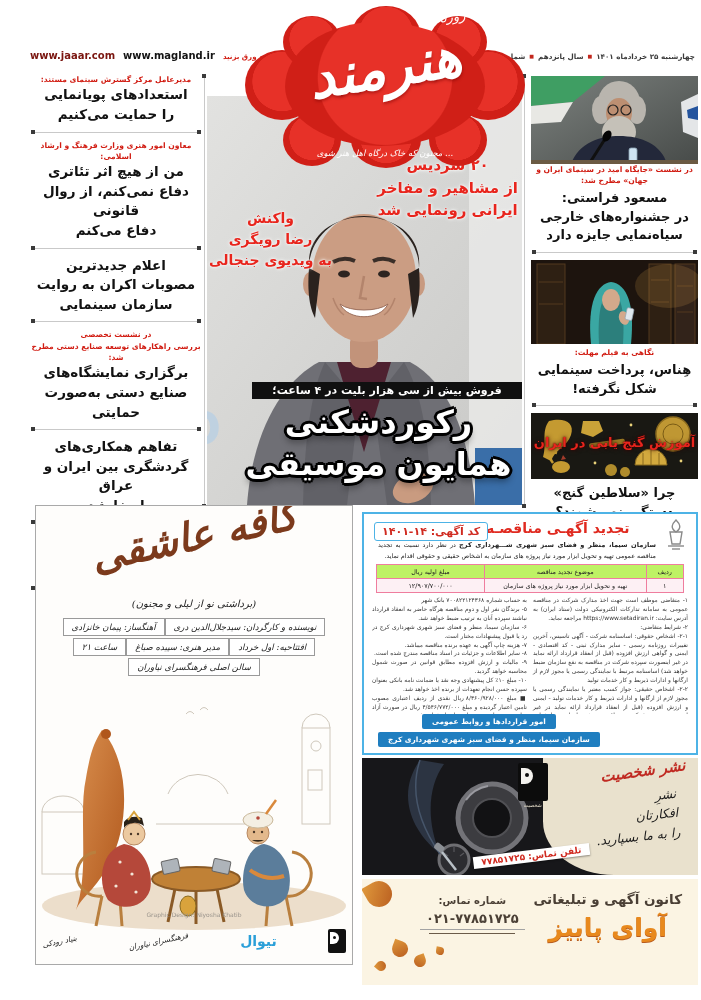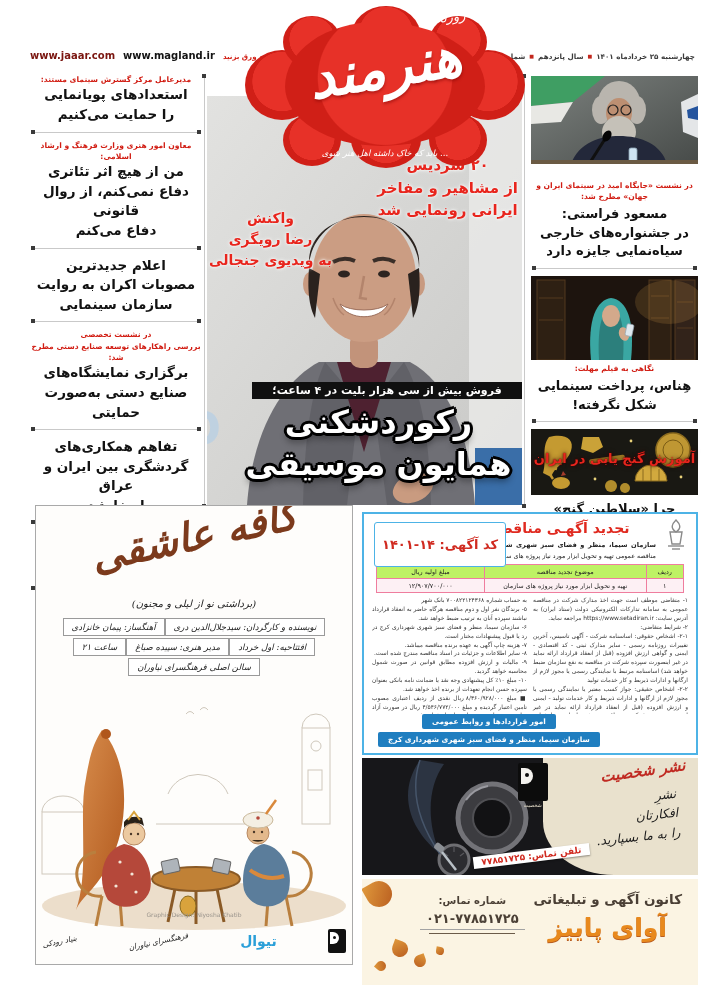--- a/index.html
+++ b/index.html
@@ -79,21 +79,21 @@
   .booklogo{width:18px;height:24px;background:#111;border-radius:2px;position:relative}
   .booklogo::after{content:"";position:absolute;left:2px;top:3px;width:9px;height:12px;background:#fff;border-radius:0 6px 6px 0}
   .booklogo::before{content:"";position:absolute;left:5px;top:7px;width:3px;height:3px;background:#111;border-radius:50%;z-index:2}
   .tiwall{color:#2a9fd8;font-weight:bold;font-size:14px}
   .callig{font-size:7.5px;font-style:italic;color:#222;font-family:"DejaVu Serif","Liberation Serif",serif;transform:rotate(-12deg)}
 
   
   .tender{position:absolute;left:362px;top:512px;width:336px;height:243px;border:2px solid #4db3e6;background:#fff;padding:4px 6px}
   .t-title{text-align:center;color:#e02a20;font-size:14px;font-weight:bold;margin-top:2px}
   .t-badge{position:absolute;top:8px;left:10px;border:1px solid #4db3e6;border-radius:3px;color:#d02a20;
-           font-size:13px;font-weight:bold;padding:14px 7px;background:#fff}
+           font-size:11px;font-weight:bold;padding:2px 7px;background:#fff}
   .t-emblem{position:absolute;top:4px;right:8px}
   .t-intro{font-size:6.3px;color:#222;line-height:1.65;text-align:justify;margin:4px 34px 3px 8px}
   .t-intro b{font-size:6.6px}
   table.t-table{width:96%;margin:1px auto 3px;border-collapse:collapse;font-size:6.4px;color:#222}
   .t-table th,.t-table td{border:1px solid #ef7d9e;padding:2.5px 3px;text-align:center}
   .t-table th{background:#bef264;font-weight:normal}
   .t-table td{background:#fdf0f4}
   .t-notes{display:flex;direction:rtl;gap:6px;margin:2px 2px;height:118px;overflow:hidden}
   .t-col{width:50%;font-size:5.9px;line-height:1.5;color:#333;text-align:justify;white-space:pre-line}
   .t-buttons{position:absolute;bottom:6px;left:14px;display:flex;flex-direction:column;gap:3px;align-items:center}
@@ -249,21 +249,21 @@
     <div class="o-c" style="right:10px;top:40px;width:74px;height:70px"></div>
     <div class="o-c" style="left:116px;top:-4px;width:70px;height:62px"></div>
     <div class="o-c" style="left:116px;top:102px;width:70px;height:56px"></div>
     <div class="o-c" style="left:48px;top:6px;width:58px;height:52px"></div>
     <div class="o-c" style="right:48px;top:6px;width:58px;height:52px"></div>
     <div class="o-c" style="left:48px;bottom:2px;width:58px;height:52px"></div>
     <div class="o-c" style="right:48px;bottom:2px;width:58px;height:52px"></div>
     <div class="o-c o-core"></div>
     <div class="o-kicker">روزنامه</div>
     <div class="o-title">هنرمند</div>
-    <div class="o-slogan">... باید که خاک داشته اهل هنر شوی</div>
+    <div class="o-slogan">... مجنون که خاک درگاه اهل هنر شوی</div>
   </div>
 
   <div class="rightcol">
     <svg class="photo" width="167" height="88" viewBox="0 0 167 88">
       <defs>
           <linearGradient id="fg" x1="0" y1="0" x2="1" y2="1">
         <stop offset="0" stop-color="#7d827f"></stop>
             <stop offset="1" stop-color="#474b49"></stop>
           </linearGradient>
         </defs>
@@ -278,21 +278,21 @@
       <ellipse cx="88" cy="37" rx="13" ry="15" fill="#bd8f72"></ellipse>
       <circle cx="82" cy="34" r="5" fill="none" stroke="#222" stroke-width="1.2"></circle>
       <circle cx="95" cy="34" r="5" fill="none" stroke="#222" stroke-width="1.2"></circle>
       <ellipse cx="88" cy="56" rx="17" ry="16" fill="#c5c1b8"></ellipse>
       <path d="M40 88 C48 66 70 60 88 60 C110 60 130 68 136 88 Z" fill="#23283a"></path>
       <line x1="58" y1="88" x2="74" y2="63" stroke="#101010" stroke-width="3"></line>
       <ellipse cx="76" cy="60" rx="4" ry="6" fill="#050505" transform="rotate(30 76 60)"></ellipse>
       <rect x="98" y="72" width="8" height="14" rx="2" fill="#cfe4f2" stroke="#8ea4b5" stroke-width="0.8"></rect>
       <rect x="0" y="84" width="167" height="4" fill="#6b5a43"></rect>
     </svg>
-    <div class="kicker" style="margin-top:16px">در نشست «جایگاه امید در سینمای ایران و جهان» مطرح شد:</div>
+    <div class="kicker" style="margin-top:0">در نشست «جایگاه امید در سینمای ایران و جهان» مطرح شد:</div>
     <div class="r-title">مسعود فراستی:
 در جشنواره‌های خارجی
 سیاه‌نمایی جایزه دارد</div>
     <div class="hsep"></div>
 
     <svg class="photo" width="167" height="84" viewBox="0 0 167 84">
       <rect width="167" height="84" fill="#1d140e"></rect>
       <g stroke="#53381f" stroke-width="1">
         <rect x="6" y="4" width="28" height="80" fill="#2e2013"></rect>
         <rect x="118" y="4" width="22" height="80" fill="#2e2013"></rect>

